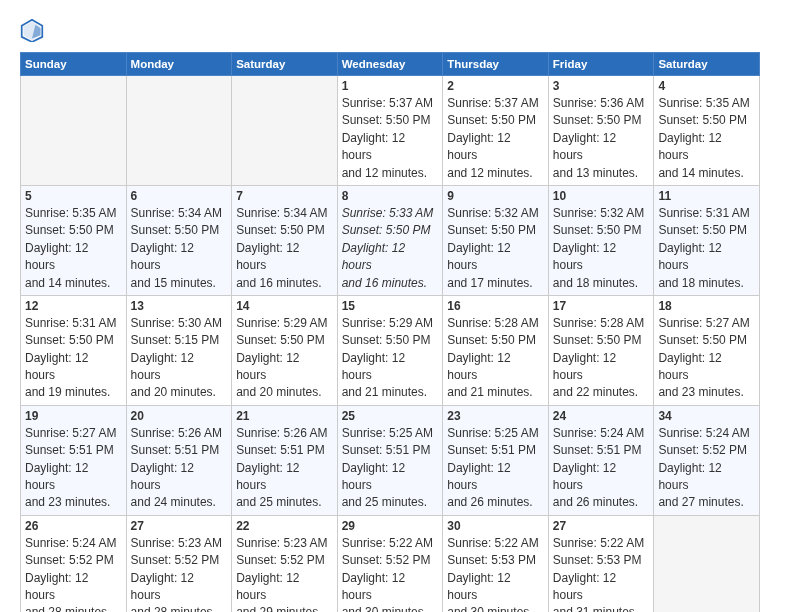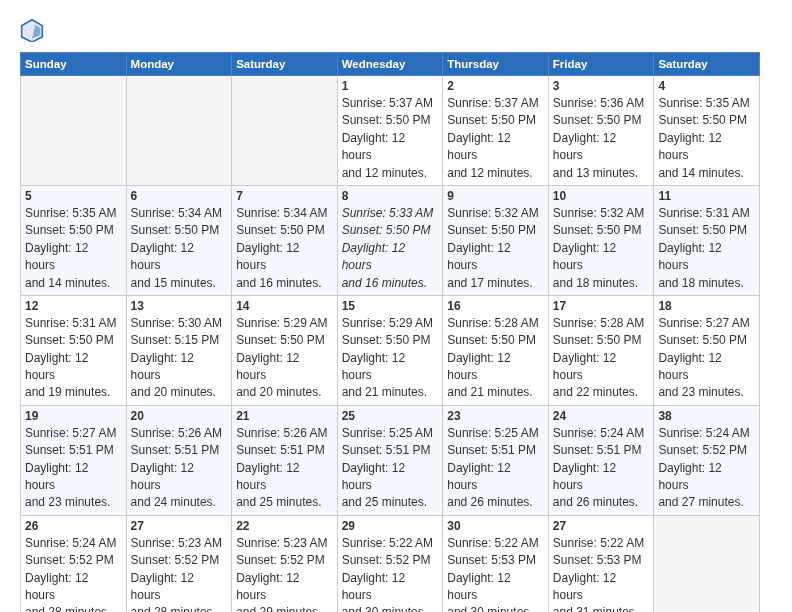--- a/index.html
+++ b/index.html
@@ -312,21 +312,21 @@
 and 26 minutes.</div>
           </td>
           <td>
             <div class="day-number">24</div>
             <div class="day-info" style="white-space: pre-line;">Sunrise: 5:24 AM
 Sunset: 5:51 PM
 Daylight: 12 hours
 and 26 minutes.</div>
           </td>
           <td>
-            <div class="day-number">38</div>
+            <div class="day-number">34</div>
             <div class="day-info" style="white-space: pre-line;">Sunrise: 5:24 AM
 Sunset: 5:52 PM
 Daylight: 12 hours
 and 27 minutes.</div>
           </td>
         </tr>
         <tr>
           <td>
             <div class="day-number">26</div>
             <div class="day-info" style="white-space: pre-line;">Sunrise: 5:24 AM

